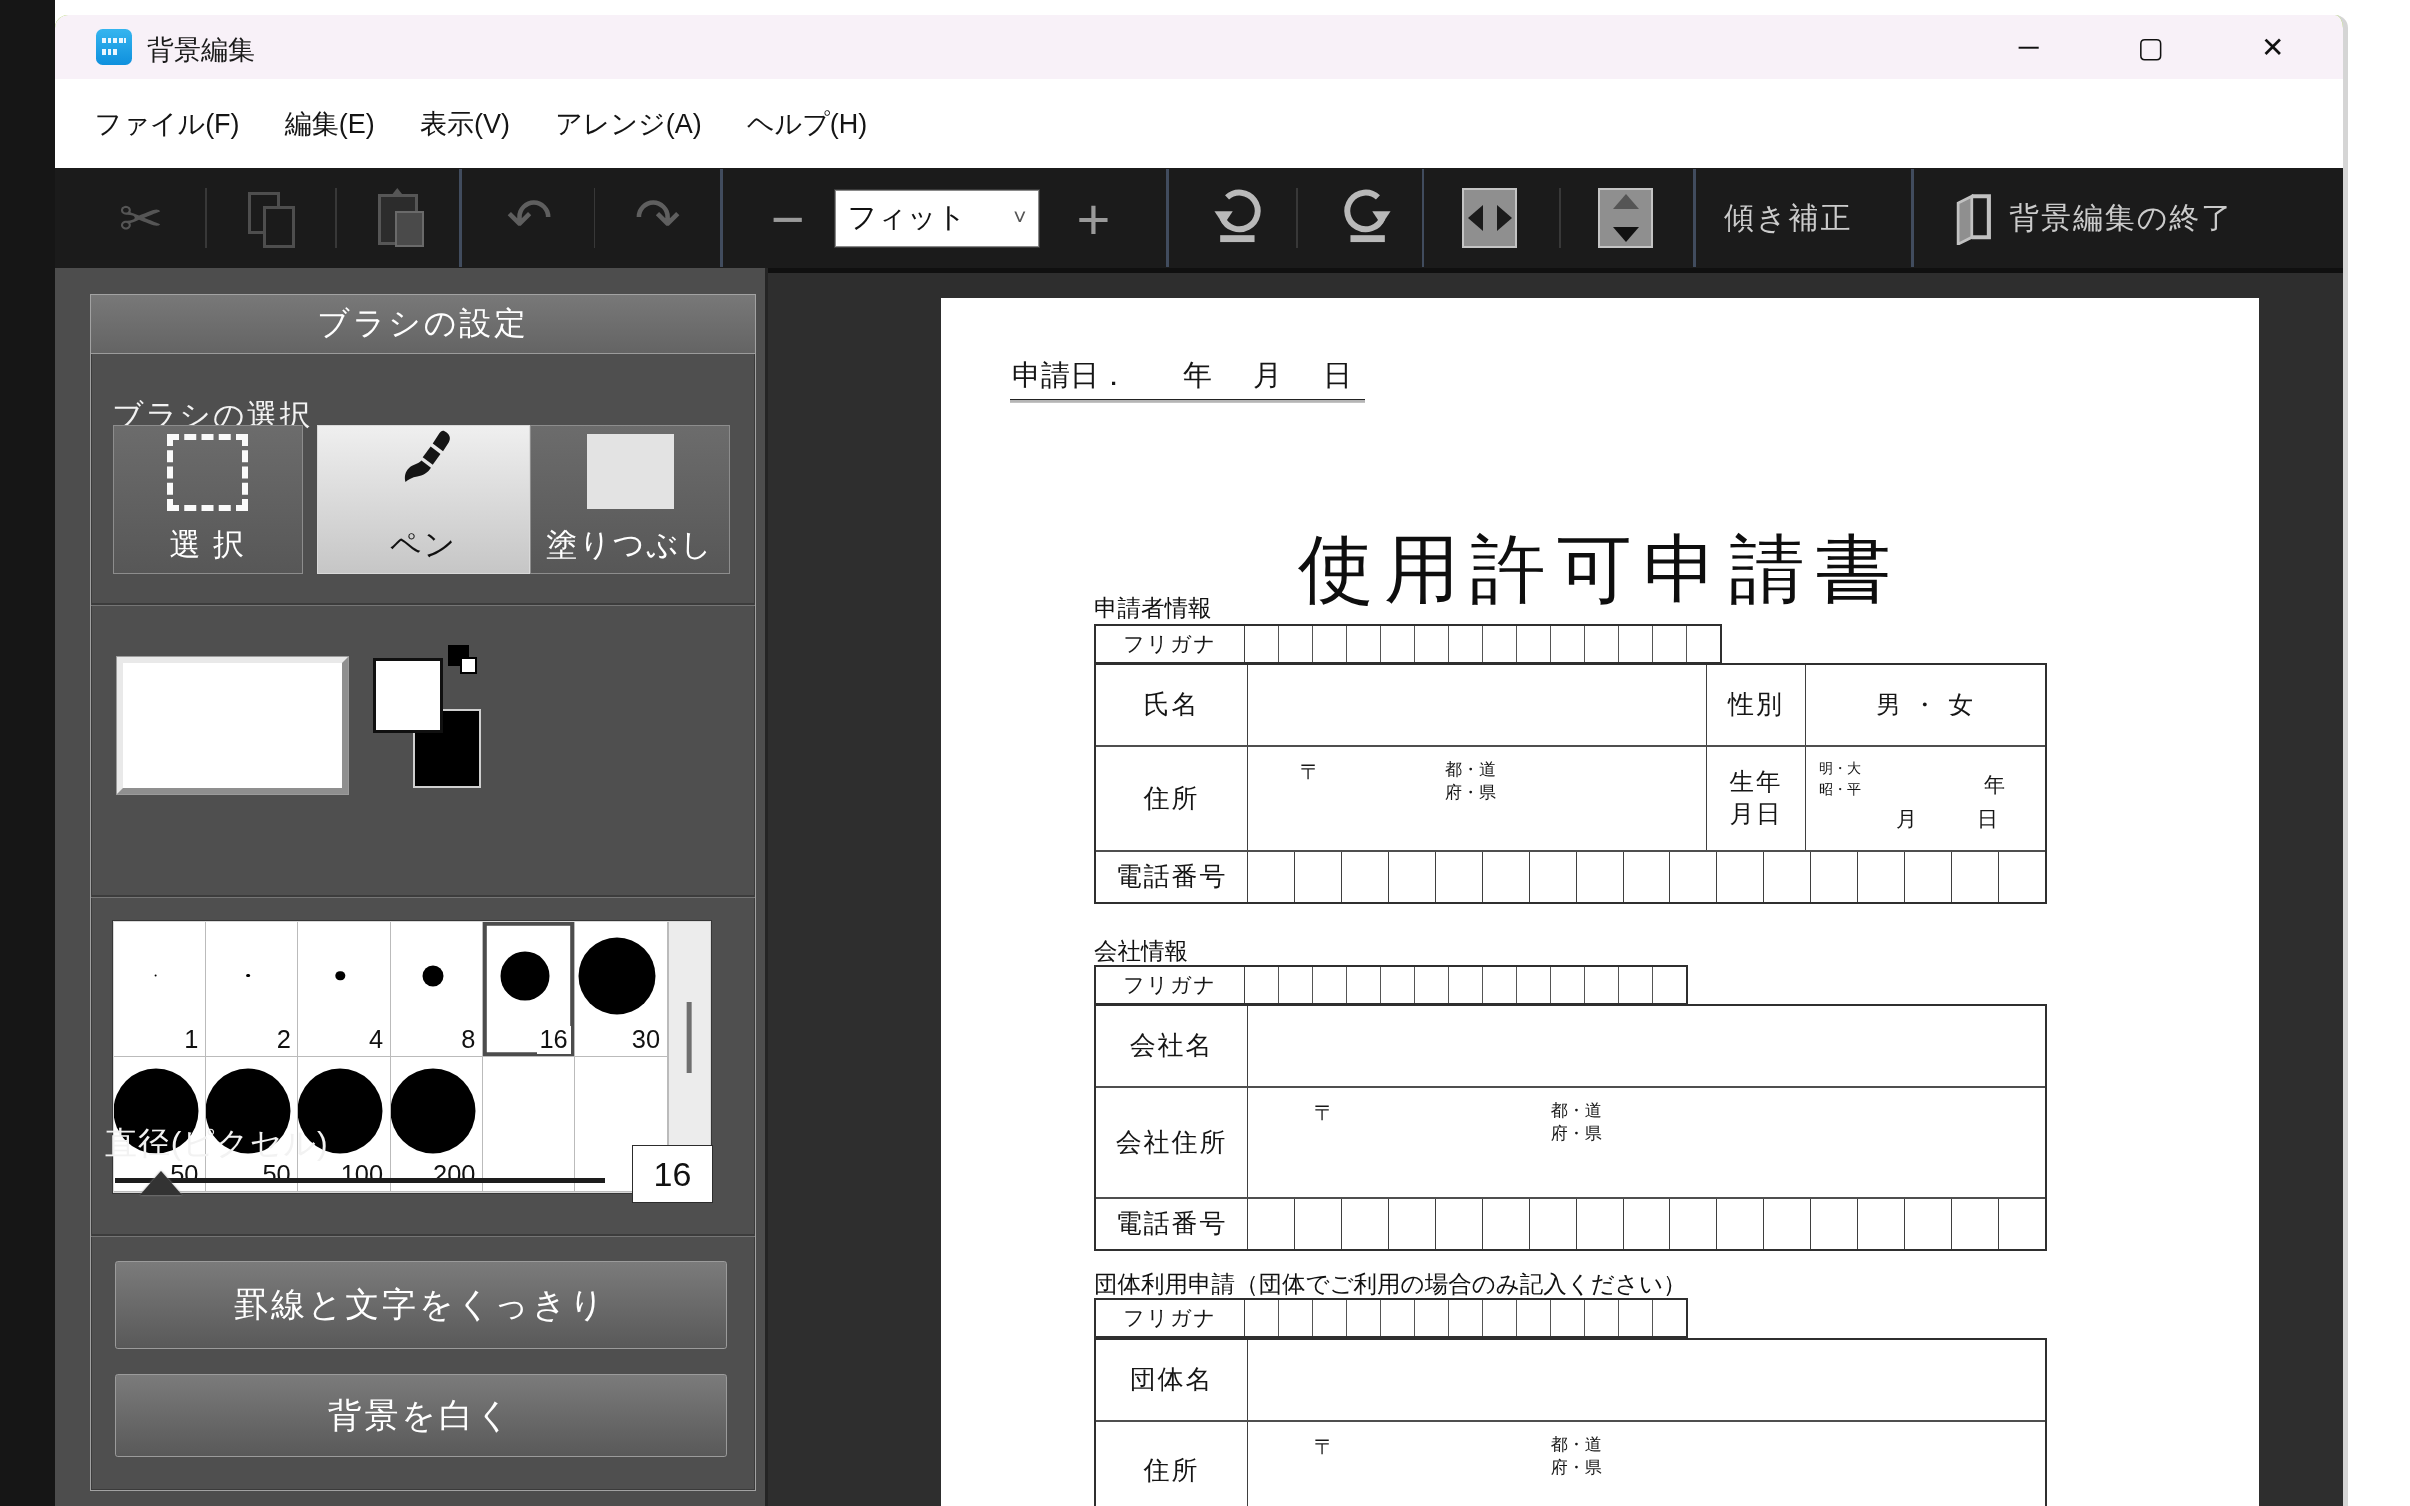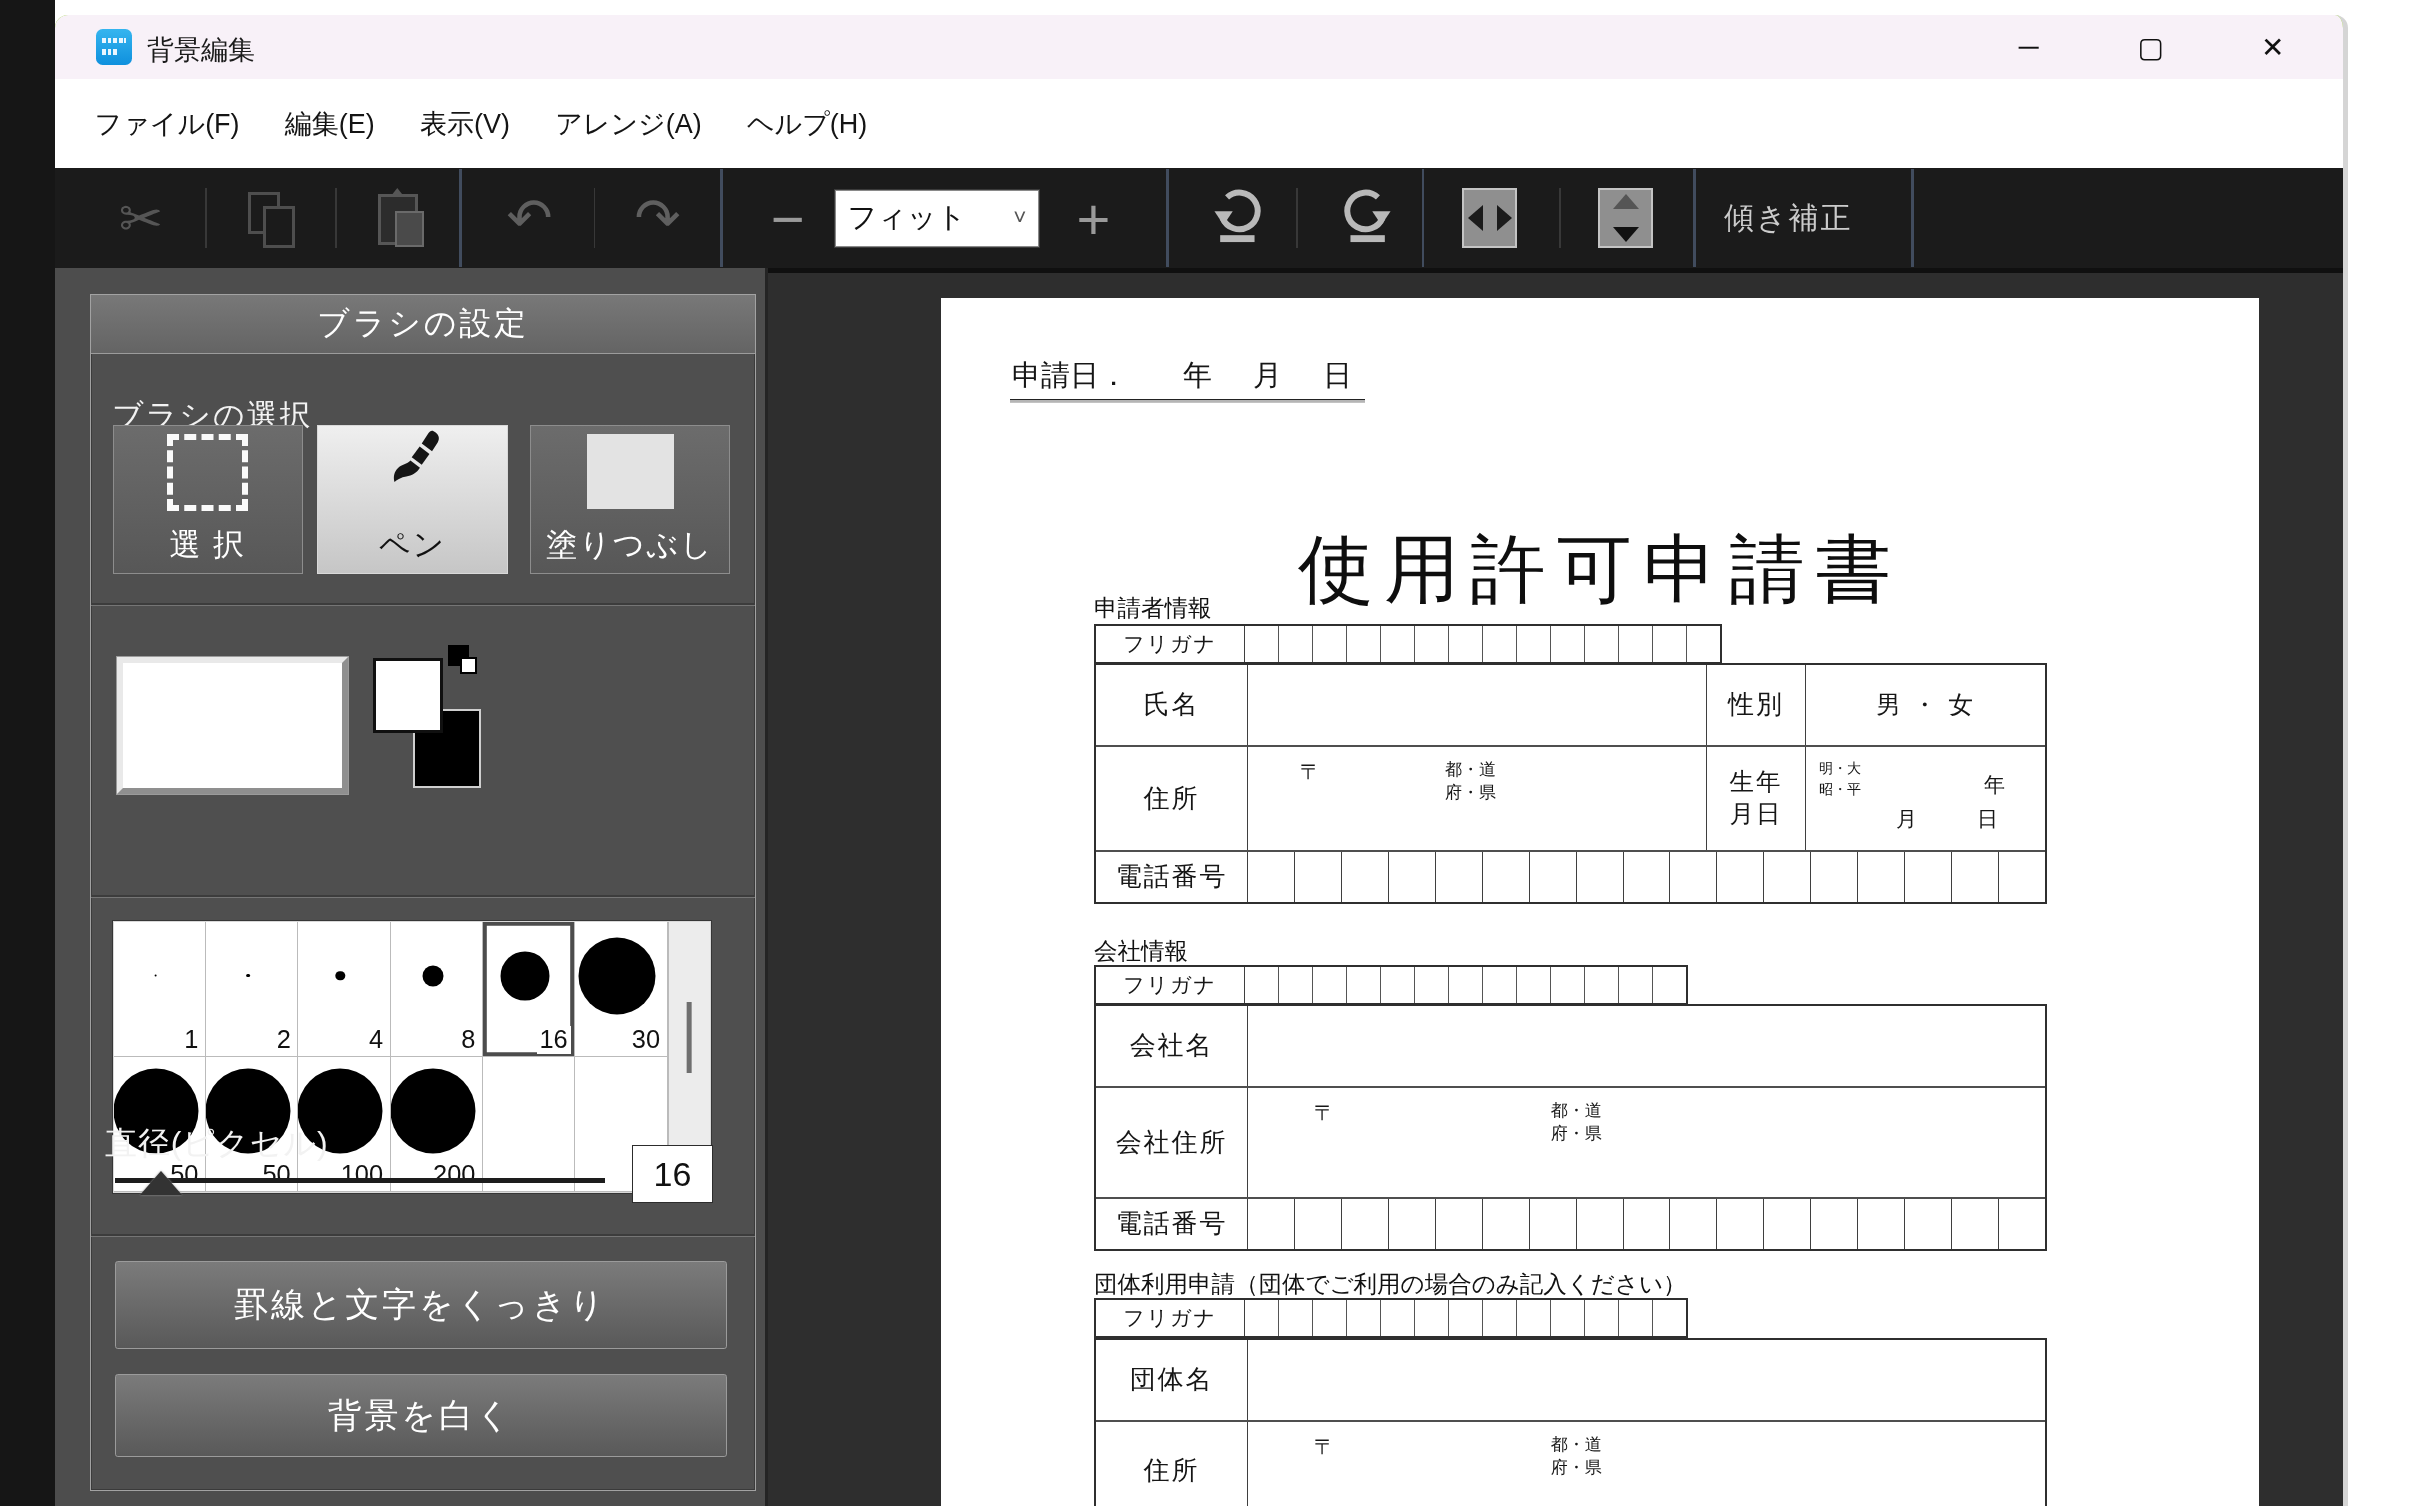--- a/index.html
+++ b/index.html
@@ -203,34 +203,41 @@
           <div class="tr"></div>
         </div>
       <div class="sep" style="margin-left:42px"></div>
       <div class="flip-box" style="margin-left:37px">
           <div class="tu"></div>
           <div class="td"></div>
         </div>
       <div class="tallsep" style="margin-left:40px"></div>
       <div class="tool-text" style="margin-left:28px">傾き補正</div>
       <div class="tallsep" style="margin-left:59px"></div>
+      <div class="exit-group">
+        <svg class="door-svg" viewBox="0 0 24 30">
+          <polyline points="11,2 21,2 21,26 11,26" fill="none" stroke="#c2c2c2" stroke-width="2.4"></polyline>
+          <polygon points="11,2 3,6 3,30 11,26" fill="#8f8f8f" stroke="#c2c2c2" stroke-width="1.6"></polygon>
+        </svg>
+        <span class="tool-text">背景編集の終了</span>
+      </div>
     </div>
 
     <div class="workspace">
 
       <div class="left-pane">
         <div class="panel">
           <div class="panel-header">ブラシの設定</div>
           <div class="panel-label">ブラシの選択</div>
 
           <div class="tool-btn" style="left:21.7px;width:190px;">
             <div class="sel-icon"></div>
             <div class="lbl">選 択</div>
           </div>
-          <div class="tool-btn sel" style="left:226px;width:191px;gap:32px;">
+          <div class="tool-btn sel" style="left:226px;width:213px;gap:32px;">
             <svg class="pen-icon" viewBox="0 0 24 24">
               <path d="M20 2 c2 1 2.6 2.6 1.6 4.4 l-2.2 3.4 -4 -3 2.2-3.4 c0.8-1.4 1.6-1.8 2.4-1.4z" fill="#151515"></path>
               <path d="M14.6 8 l3.8 2.9 -3 4.2 -3.9-2.9z" fill="#151515"></path>
               <path d="M11 13.4 l3.7 2.8 c-1.2 2-3.2 3.1-5.3 3.4 -2 0.3-3.6 1.2-4.6 2.2 -0.6-2.3 0-4.1 1.3-5.4 1.6-1.6 3.6-1.6 4.9-3z" fill="#151515"></path>
             </svg>
             <div class="lbl">ペン</div>
           </div>
           <div class="tool-btn" style="left:439px;width:200px;">
             <div class="fill-icon"></div>
             <div class="lbl">塗りつぶし</div>

